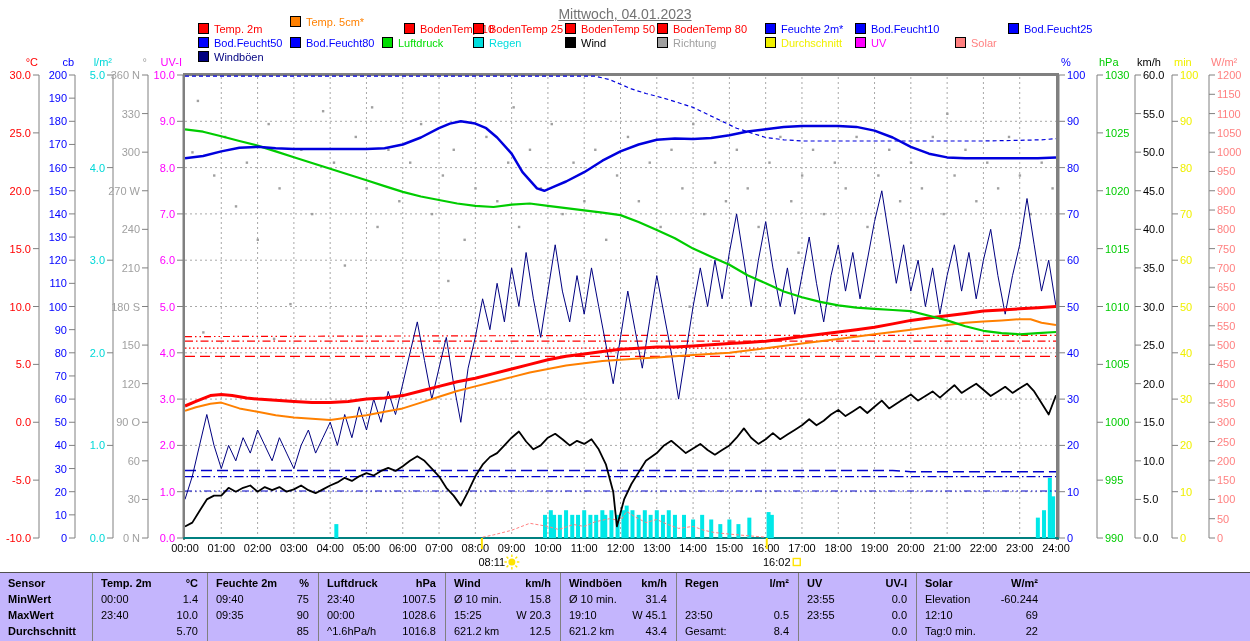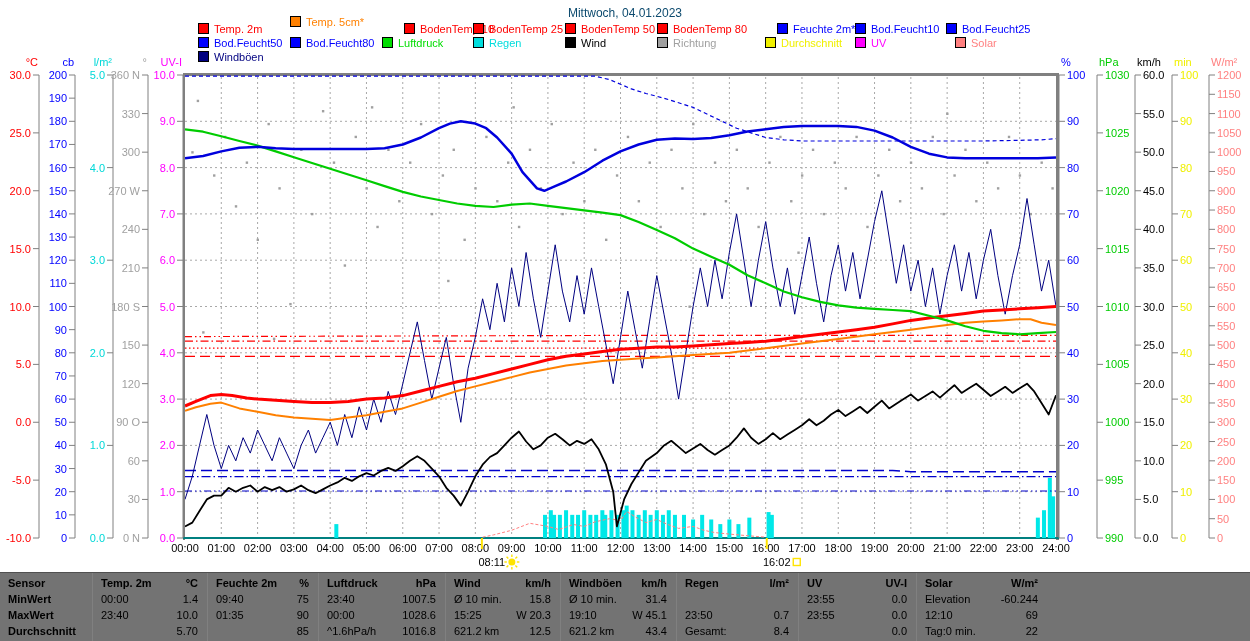--- a/index.html
+++ b/index.html
@@ -1,19 +1,19 @@
 <!DOCTYPE html>
 <html><head>
 <meta charset="utf-8">
 <style>
   html,body{margin:0;padding:0;background:#fff;}
   .app{position:relative;width:1250px;height:641px;background:#fff;overflow:hidden;
        font-family:"Liberation Sans",sans-serif;}
   .title{position:absolute;top:6px;left:0;width:100%;text-align:center;
-         font-size:12px;color:#0c4a6e;}
+         font-size:14px;color:#737373;text-decoration:underline;}
   .legend-item{position:absolute;height:13px;font-size:11px;white-space:nowrap;line-height:12px;}
   .legend-item .sq{display:inline-block;width:9px;height:9px;border:1px solid #000;
                    margin-right:5px;vertical-align:-1px;}
   #chart-svg{position:absolute;top:0;left:0;}
   .sumtable{position:absolute;top:572px;left:0;width:1250px;height:69px;
             background:#ccf6e4;border-top:1px solid #505050;display:flex;
             font-size:11px;color:#000;box-sizing:border-box;}
   .sumcol{box-sizing:border-box;padding-top:2px;}
   .sumcol + .sumcol{border-left:1px solid #808080;}
   .tline{height:16px;line-height:16px;display:flex;justify-content:space-between;
@@ -25,23 +25,23 @@
 
 <div class="app">
   <div class="title">Mittwoch, 04.01.2023</div>
   <div id="legend">
       <div class="legend-item" style="left: 198px; top: 23px;"><span class="sq" style="background: rgb(255, 0, 0);"></span><span style="color: rgb(255, 0, 0);">Temp. 2m</span></div>
       <div class="legend-item" style="left: 290px; top: 16px;"><span class="sq" style="background: rgb(255, 128, 0);"></span><span style="color: rgb(255, 128, 0);">Temp. 5cm*</span></div>
       <div class="legend-item" style="left: 404px; top: 23px;"><span class="sq" style="background: rgb(255, 0, 0);"></span><span style="color: rgb(255, 0, 0);">BodenTemp 10</span></div>
       <div class="legend-item" style="left: 473px; top: 23px;"><span class="sq" style="background: rgb(255, 0, 0);"></span><span style="color: rgb(255, 0, 0);">BodenTemp 25</span></div>
       <div class="legend-item" style="left: 565px; top: 23px;"><span class="sq" style="background: rgb(255, 0, 0);"></span><span style="color: rgb(255, 0, 0);">BodenTemp 50</span></div>
       <div class="legend-item" style="left: 657px; top: 23px;"><span class="sq" style="background: rgb(255, 0, 0);"></span><span style="color: rgb(255, 0, 0);">BodenTemp 80</span></div>
-      <div class="legend-item" style="left: 765px; top: 23px; margin-left: 12px;"><span class="sq" style="background: rgb(0, 0, 255);"></span><span style="color: rgb(0, 0, 255);">Feuchte 2m*</span></div>
+      <div class="legend-item" style="left: 765px; top: 23px;"><span class="sq" style="background: rgb(0, 0, 255);"></span><span style="color: rgb(0, 0, 255);">Feuchte 2m*</span></div>
       <div class="legend-item" style="left: 855px; top: 23px;"><span class="sq" style="background: rgb(0, 0, 255);"></span><span style="color: rgb(0, 0, 255);">Bod.Feucht10</span></div>
-      <div class="legend-item" style="left: 946px; top: 23px;"><span class="sq" style="background: rgb(0, 0, 255);"></span><span style="color: rgb(0, 0, 255);">Bod.Feucht25</span></div>
+      <div class="legend-item" style="left: 1008px; top: 23px;"><span class="sq" style="background: rgb(0, 0, 255);"></span><span style="color: rgb(0, 0, 255);">Bod.Feucht25</span></div>
       <div class="legend-item" style="left: 198px; top: 37px;"><span class="sq" style="background: rgb(0, 0, 255);"></span><span style="color: rgb(0, 0, 255); margin-top: 8px;">Bod.Feucht50</span></div>
       <div class="legend-item" style="left: 290px; top: 37px;"><span class="sq" style="background: rgb(0, 0, 255);"></span><span style="color: rgb(0, 0, 255);">Bod.Feucht80</span></div>
       <div class="legend-item" style="left: 382px; top: 37px;"><span class="sq" style="background: rgb(0, 221, 0);"></span><span style="color: rgb(0, 221, 0);">Luftdruck</span></div>
       <div class="legend-item" style="left: 473px; top: 37px;"><span class="sq" style="background: rgb(0, 221, 221);"></span><span style="color: rgb(0, 221, 221);">Regen</span></div>
       <div class="legend-item" style="left: 565px; top: 37px;"><span class="sq" style="background: rgb(0, 0, 0);"></span><span style="color: rgb(0, 0, 0);">Wind</span></div>
       <div class="legend-item" style="left: 657px; top: 37px;"><span class="sq" style="background: rgb(160, 160, 160);"></span><span style="color: rgb(160, 160, 160);">Richtung</span></div>
       <div class="legend-item" style="left: 765px; top: 37px;"><span class="sq" style="background: rgb(240, 240, 0);"></span><span style="color: rgb(240, 240, 0);">Durchschnitt</span></div>
       <div class="legend-item" style="left: 855px; top: 37px;"><span class="sq" style="background: rgb(255, 0, 255);"></span><span style="color: rgb(255, 0, 255);">UV</span></div>
       <div class="legend-item" style="left: 955px; top: 37px;"><span class="sq" style="background: rgb(255, 128, 128);"></span><span style="color: rgb(255, 128, 128);">Solar</span></div>
       <div class="legend-item" style="left: 198px; top: 51px;"><span class="sq" style="background: rgb(0, 0, 128);"></span><span style="color: rgb(0, 0, 128);">Windböen</span></div>
@@ -605,21 +605,21 @@
         <line x1="508.3302994274006" y1="558.4644660940672" x2="506.56253247443425" y2="556.6966991411009" stroke="#ffe400" stroke-width="1.4"></line>
         <line x1="511.86583333333334" y1="557" x2="511.86583333333334" y2="554.5" stroke="#ffe400" stroke-width="1.4"></line>
         <line x1="515.401367239266" y1="558.4644660940672" x2="517.1691341922325" y2="556.6966991411009" stroke="#ffe400" stroke-width="1.4"></line>
       </g>
       <g>
         <rect x="765.7554166666667" y="538" width="2" height="11" fill="#ffe400"></rect>
         <text x="776.7554166666667" y="566" fill="#000" font-size="11" text-anchor="middle">16:02</text>
         <rect x="793.2554166666667" y="558.5" width="7" height="7" fill="none" stroke="#ffe400" stroke-width="1.4"></rect>
       </g>
     </svg>
-  <div id="summary-table" class="sumtable" style="background: #737373;">
+  <div id="summary-table" class="sumtable" style="background: #c4b5fd;">
       <div class="sumcol" style="width: 92px;">
         <div class="tline tbold">
           <span>Sensor</span>
         </div>
         <div class="tline tbold">
           <span>MinWert</span>
         </div>
         <div class="tline tbold">
           <span>MaxWert</span>
         </div>
@@ -648,21 +648,21 @@
       <div class="sumcol" style="width: 111px;">
         <div class="tline tbold">
           <span>Feuchte 2m</span>
           <span>%</span>
         </div>
         <div class="tline">
           <span>09:40</span>
           <span>75</span>
         </div>
         <div class="tline">
-          <span>01:35</span>
+          <span>09:35</span>
           <span>90</span>
         </div>
         <div class="tline">
           <span></span>
           <span>85</span>
         </div>
       </div>
       <div class="sumcol" style="width: 127px;">
         <div class="tline tbold">
           <span>Luftdruck</span>
@@ -721,21 +721,21 @@
         <div class="tline tbold">
           <span>Regen</span>
           <span>l/m²</span>
         </div>
         <div class="tline">
           <span></span>
           <span></span>
         </div>
         <div class="tline">
           <span>23:50</span>
-          <span>0.7</span>
+          <span>0.5</span>
         </div>
         <div class="tline">
           <span>Gesamt:</span>
           <span>8.4</span>
         </div>
       </div>
       <div class="sumcol" style="width: 118px;">
         <div class="tline tbold">
           <span>UV</span>
           <span>UV-I</span>

